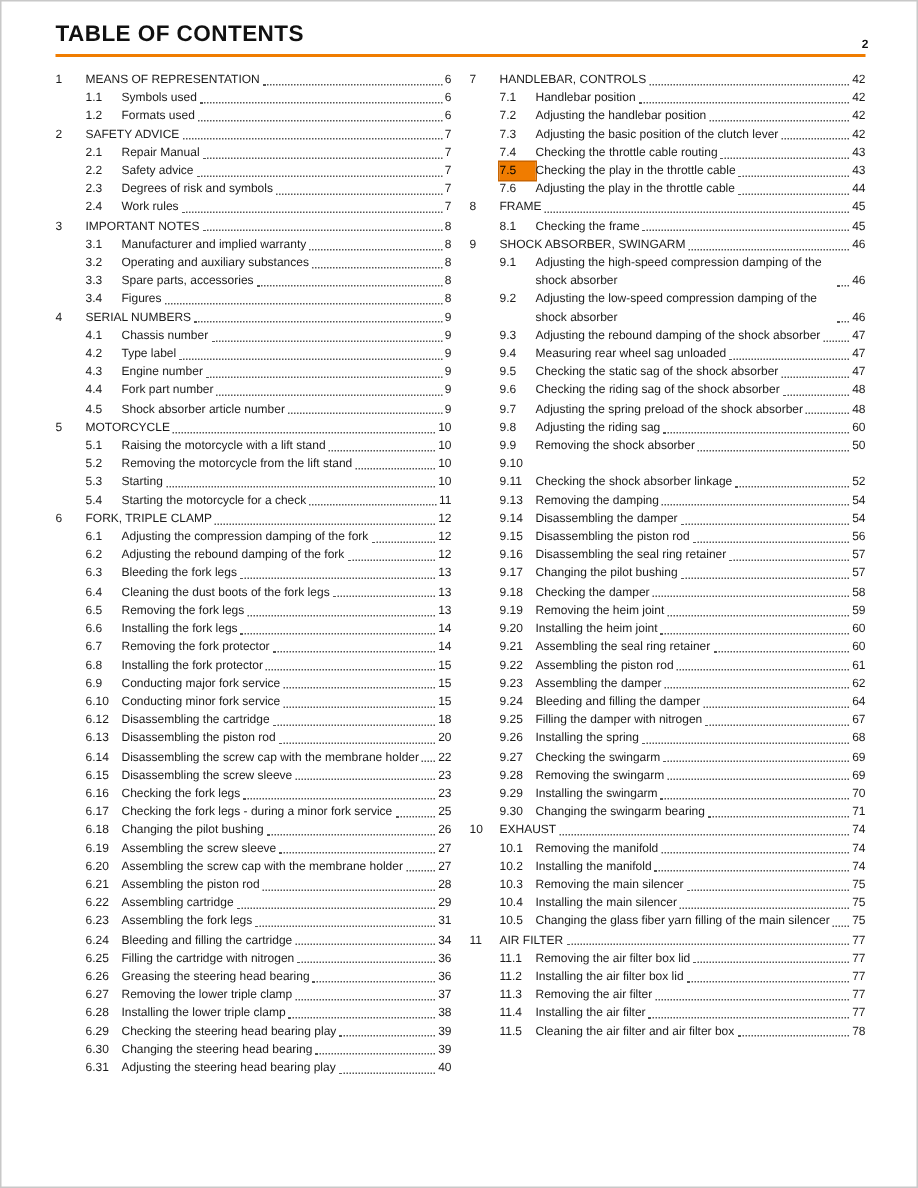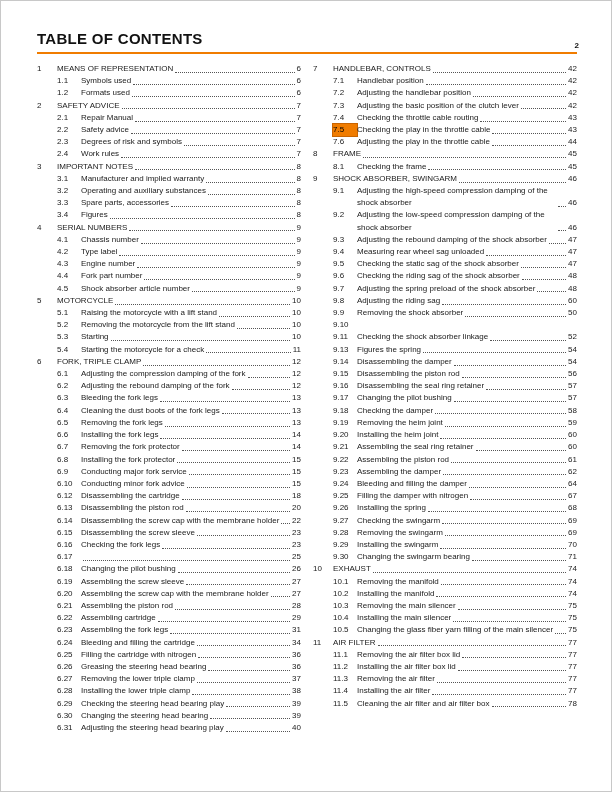--- a/index.html
+++ b/index.html
@@ -6,21 +6,21 @@
   * { box-sizing: border-box; margin: 0; padding: 0; }
   html, body { width: 612px; height: 792px; }
   body {
     font-family: "Liberation Sans", sans-serif;
     background: #ffffff;
     color: #1a1a1a;
     border: 1px solid #c8c8c8;
     overflow: hidden;
     position: relative;
   }
-  .header { padding: 13px 32px 0 36px; position: relative; margin-top: 16px; }
+  .header { padding: 13px 32px 0 36px; position: relative; }
   .doc-title {
     font-size: 15px;
     font-weight: bold;
     letter-spacing: 0.3px;
     color: #111;
   }
   .page-number {
     position: absolute;
     right: 32px;
     top: 24px;
@@ -377,21 +377,21 @@
     <span class="entry">
       <span class="title">Conducting major fork service</span>
       <span class="leader"></span>
       <span class="page">15</span>
     </span>
   </div>
 
   <div class="row level2">
     <span class="num">6.10</span>
     <span class="entry">
-      <span class="title">Conducting minor fork advice</span>
+      <span class="title">Conducting minor fork service</span>
       <span class="leader"></span>
       <span class="page">15</span>
     </span>
   </div>
 
 
   <div class="row level2">
     <span class="num">6.12</span>
     <span class="entry">
       <span class="title">Disassembling the cartridge</span>
@@ -432,20 +432,21 @@
     <span class="entry">
       <span class="title">Checking the fork legs</span>
       <span class="leader"></span>
       <span class="page">23</span>
     </span>
   </div>
 
   <div class="row level2">
     <span class="num">6.17</span>
     <span class="entry">
+      <span class="title">Checking the fork legs - during a minor fork service</span>
       <span class="leader"></span>
       <span class="page">25</span>
     </span>
   </div>
 
   <div class="row level2">
     <span class="num">6.18</span>
     <span class="entry">
       <span class="title">Changing the pilot bushing</span>
       <span class="leader"></span>
@@ -752,21 +753,21 @@
       <span class="title">Checking the shock absorber linkage</span>
       <span class="leader"></span>
       <span class="page">52</span>
     </span>
   </div>
 
 
   <div class="row level2">
     <span class="num">9.13</span>
     <span class="entry">
-      <span class="title">Figures the spring</span>
+      <span class="title">Removing the damping</span>
       <span class="leader"></span>
       <span class="page">54</span>
     </span>
   </div>
 
   <div class="row level2">
     <span class="num">9.14</span>
     <span class="entry">
       <span class="title">Disassembling the damper</span>
       <span class="leader"></span>

